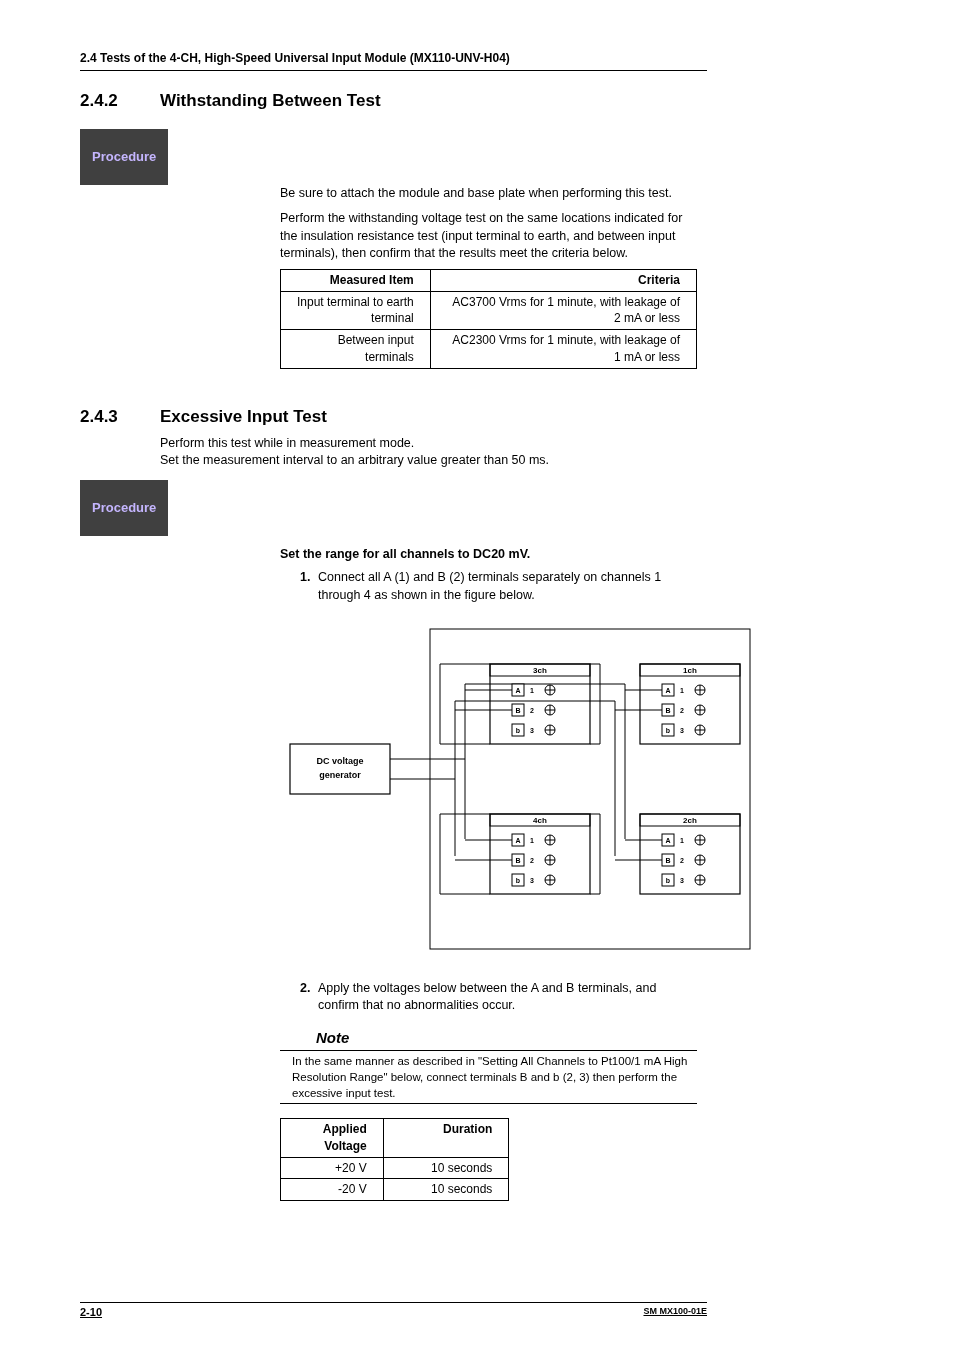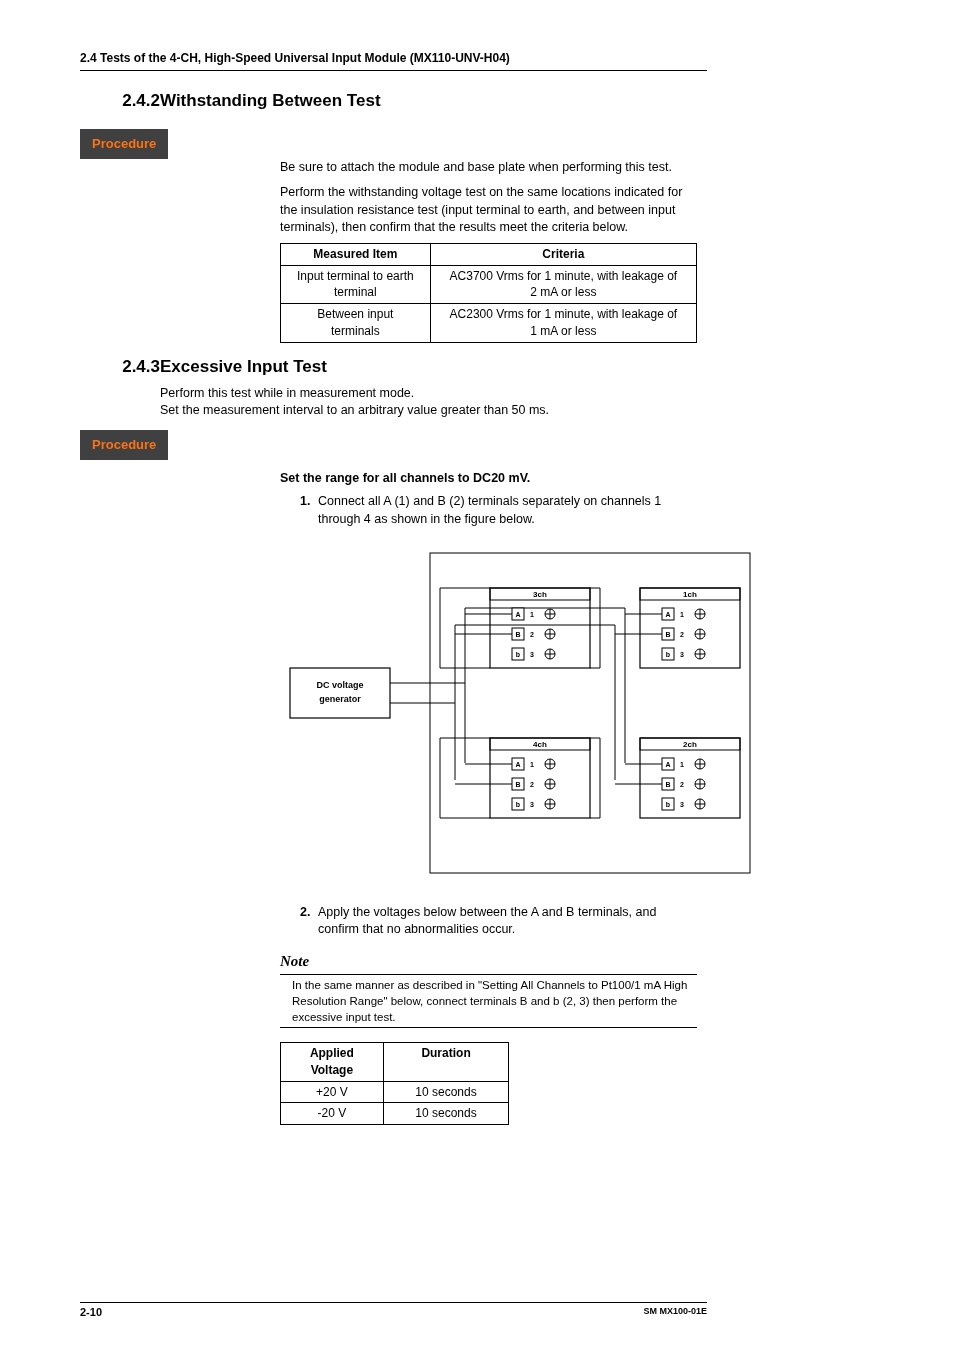--- a/index.html
+++ b/index.html
@@ -24,49 +24,48 @@
     border-bottom: 1px solid #000;
     padding-bottom: 3px;
     margin-bottom: 18px;
   }
   .section-heading {
     font-size: 17px;
     font-weight: bold;
     margin-top: 12px;
     margin-bottom: 6px;
     display: flex;
-    text-align: right;
   }
   .section-heading .num {
     width: 80px;
     flex-shrink: 0;
   }
   .indent-block {
     margin-left: 200px;
     margin-right: 10px;
   }
   .proc-box {
     display: inline-block;
     background: #404040;
-    color: #f97316;
+    color: #c4b5fd;
     font-weight: bold;
     font-size: 13px;
-    padding: 6px 12px;
+    padding: 19px 12px;
     margin-top: 10px;
   }
   table.spec {
     border-collapse: collapse;
     width: 100%;
     font-size: 12px;
     margin-top: 6px;
   }
   table.spec th, table.spec td {
     border: 1px solid #000;
     padding: 2px 16px;
-    text-align: center;
+    text-align: right;
     vertical-align: top;
   }
   table.spec th {
     font-weight: bold;
   }
   .sub-bold {
     font-weight: bold;
     margin-top: 10px;
   }
   .num-item {
@@ -76,21 +75,22 @@
   .num-item .n {
     font-weight: bold;
     width: 18px;
     flex-shrink: 0;
   }
   .note-label {
     font-style: italic;
     font-weight: bold;
     font-size: 15px;
     margin-top: 12px;
-    font-family: Liberation Serif, serif;
+    font-family: Liberation Sans, sans-serif;
+    margin-left: 36px;
   }
   .note-hr {
     border: none;
     border-top: 1px solid #000;
     margin: 2px 0;
   }
   .note-text {
     font-size: 11.5px;
     padding-left: 12px;
   }
@@ -101,20 +101,21 @@
   .footer {
     position: absolute;
     bottom: 30px;
     left: 80px;
     right: 70px;
     border-top: 1px solid #000;
     display: flex;
     justify-content: space-between;
     font-size: 11px;
     padding-top: 2px;
+    text-decoration: underline;
   }
   .footer .pn { font-weight: bold; }
   .footer .doc { font-weight: bold; font-size: 9px; }
 
   
   svg text { font-family: Arial, Helvetica, sans-serif; }
   .chbox-label { font-size: 8px; font-weight: bold; }
   .termtext { font-size: 7px; font-weight: bold; }
   .gen-text { font-size: 9px; font-weight: bold; }
 </style>
@@ -147,21 +148,21 @@
       </tr>
       <tr>
         <td>Between input terminals</td>
         <td>AC2300 Vrms for 1 minute, with leakage of 1 mA or less</td>
       </tr>
     </tbody>
       </table>
   </div>
 
   
-  <div class="section-heading" style="margin-top:12px">
+  <div class="section-heading" style="margin-top:36px">
     <span class="num">2.4.3</span>
     <span>Excessive Input Test</span>
   </div>
   <div style="margin-left:80px">Perform this test while in measurement mode.</div>
   <div style="margin-left:80px">Set the measurement interval to an arbitrary value greater than 50 ms.</div>
 
   <div class="proc-box">Procedure</div>
 
   <div class="indent-block sub-bold">Set the range for all channels to DC20 mV.</div>
 

